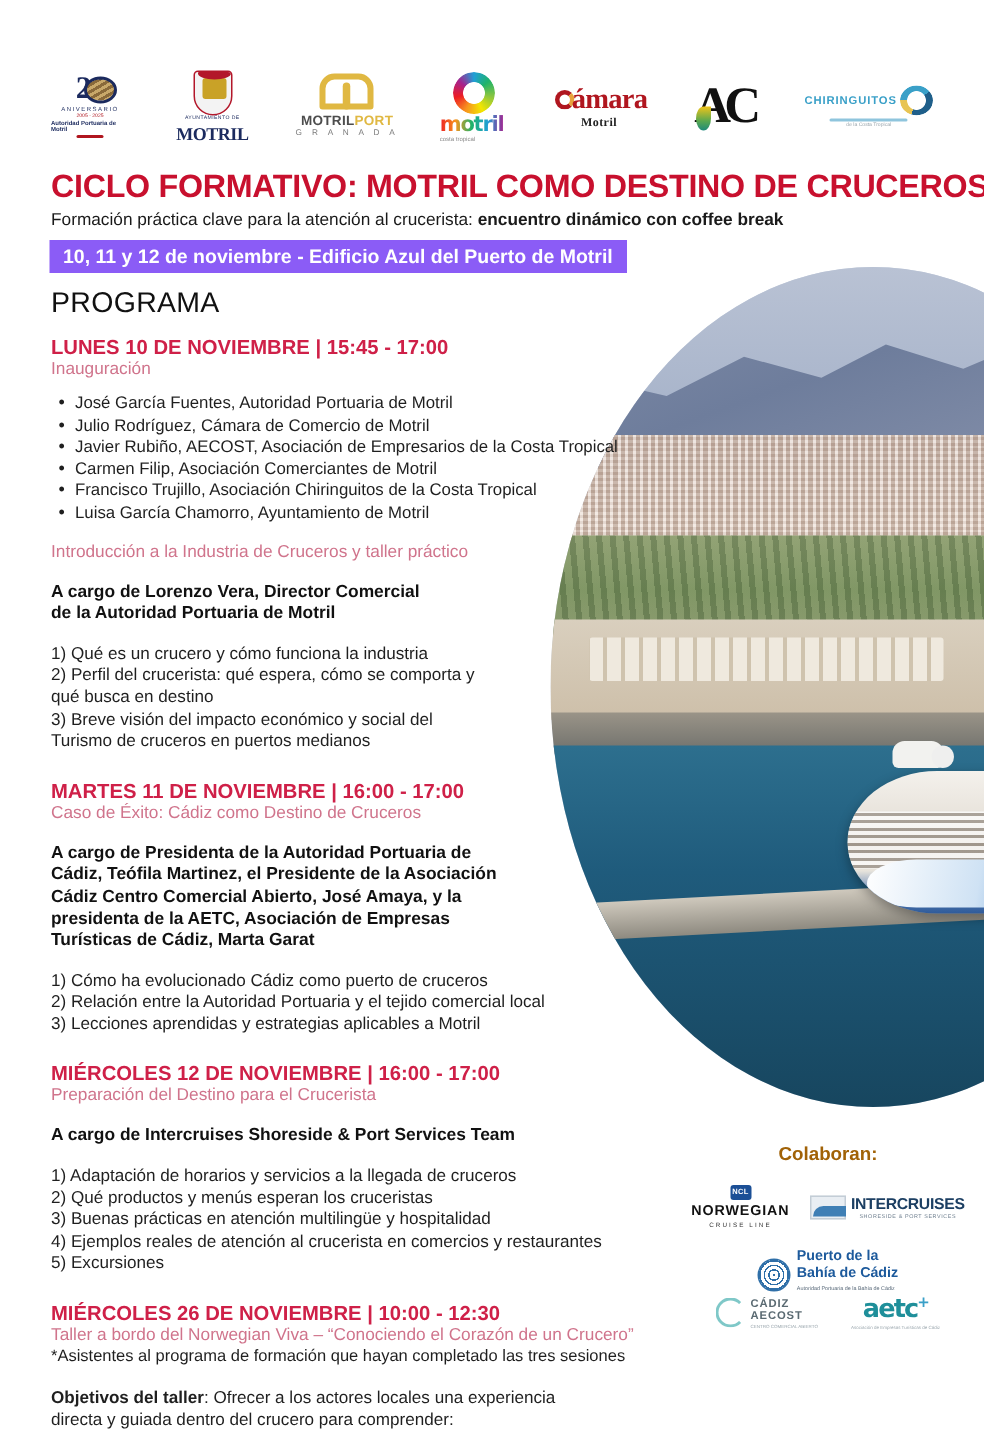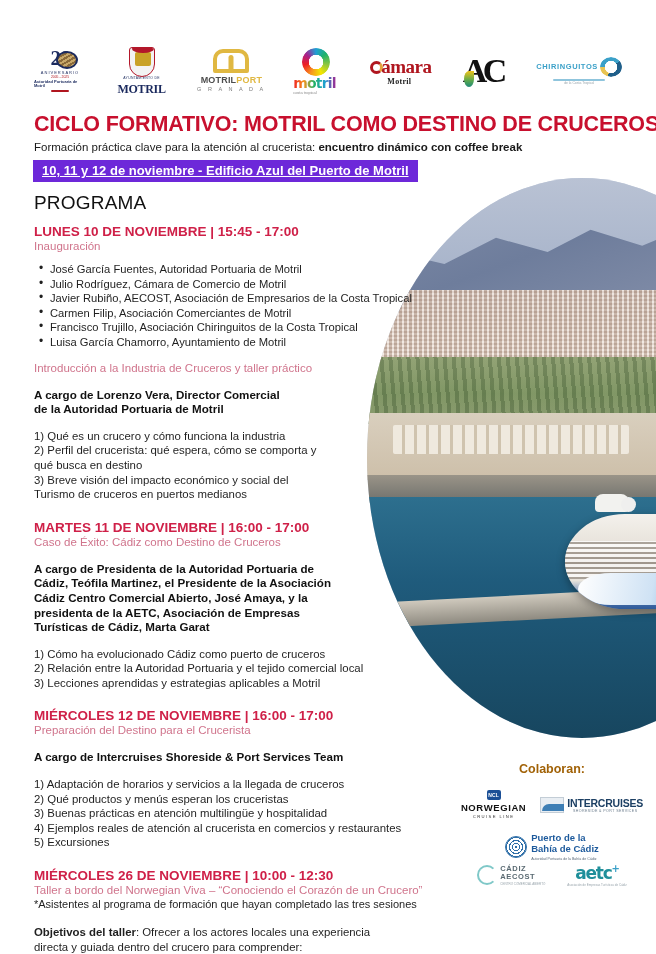--- a/index.html
+++ b/index.html
@@ -174,25 +174,24 @@
     font-size:21.5px; font-weight:bold; color:#c8102e;
     letter-spacing:-.2px; white-space:nowrap;
   }
   .subtitle {
     position:absolute; left:34px; top:141px; z-index:6;
     font-size:11.5px; color:#1a1a1a;
   }
   .subtitle b { font-weight:bold; }
   .datebar {
     position:absolute; left:33px; top:160px; z-index:6;
-    background:#6d28d9; color:#ffffff;
+    background:#8b5cf6; color:#ffffff;
     font-size:13px; font-weight:bold;
     padding:3px 9px 4px 9px;
     white-space:nowrap;
-    text-decoration:underline;
   }
   .programa {
     position:absolute; left:34px; top:192px; z-index:6;
     font-size:19px; font-weight:normal; color:#111;
     letter-spacing:.2px;
   }
 
   
   .content {
     position:absolute; left:34px; top:224px; width:400px; z-index:6;
@@ -227,21 +226,21 @@
   .ncl-t2 { font-size:4.2px; color:#333; letter-spacing:1.4px; margin-top:1px; }
 
   .ic { display:flex; align-items:center; }
   .ic-mark { width:24px; height:16px; background:#e9eef3; border:1px solid #c3cdd6; position:relative; }
   .ic-mark::after{ content:""; position:absolute; left:1px; bottom:1px; width:22px; height:7px;
                background:#3f7fb5; border-radius:10px 0 0 0; }
   .ic-t { margin-left:3px; }
   .ic-t1 { font-size:10.5px; font-weight:bold; color:#1c3f63; letter-spacing:-.2px; }
   .ic-t2 { font-size:3.6px; color:#6b7c8c; letter-spacing:.4px; }
 
-  .pbc { display:flex; align-items:center; justify-content:center; margin-top:13px; }
+  .pbc { display:flex; align-items:flex-end; justify-content:center; margin-top:13px; }
   .pbc-mark { width:22px; height:22px; border-radius:50%;
               background: repeating-radial-gradient(circle at 50% 50%, #2f6fa8 0 1px, #ffffff 1px 3px);
               border:1px solid #2f6fa8; }
   .pbc-t { margin-left:4px; text-align:left; }
   .pbc-t1 { font-size:9.5px; font-weight:bold; color:#1d5a9c; line-height:11px; }
   .pbc-t2 { font-size:3.6px; color:#5a6a7a; margin-top:3px; }
 
   .colab-row2 { display:flex; align-items:center; justify-content:center; gap:22px; margin-top:2px; }
   .cc { display:flex; align-items:center; }
   .cc-mark { width:20px; height:20px; border-radius:50%;

